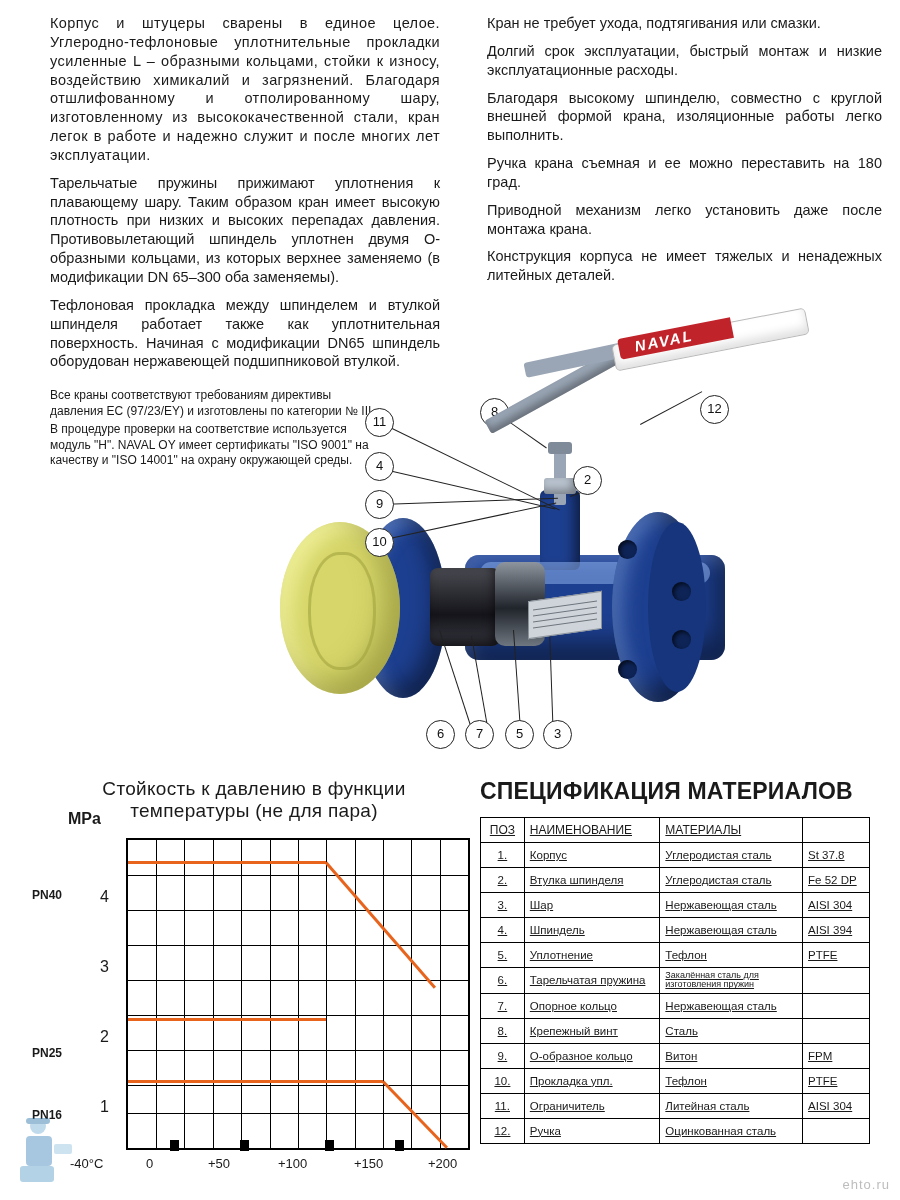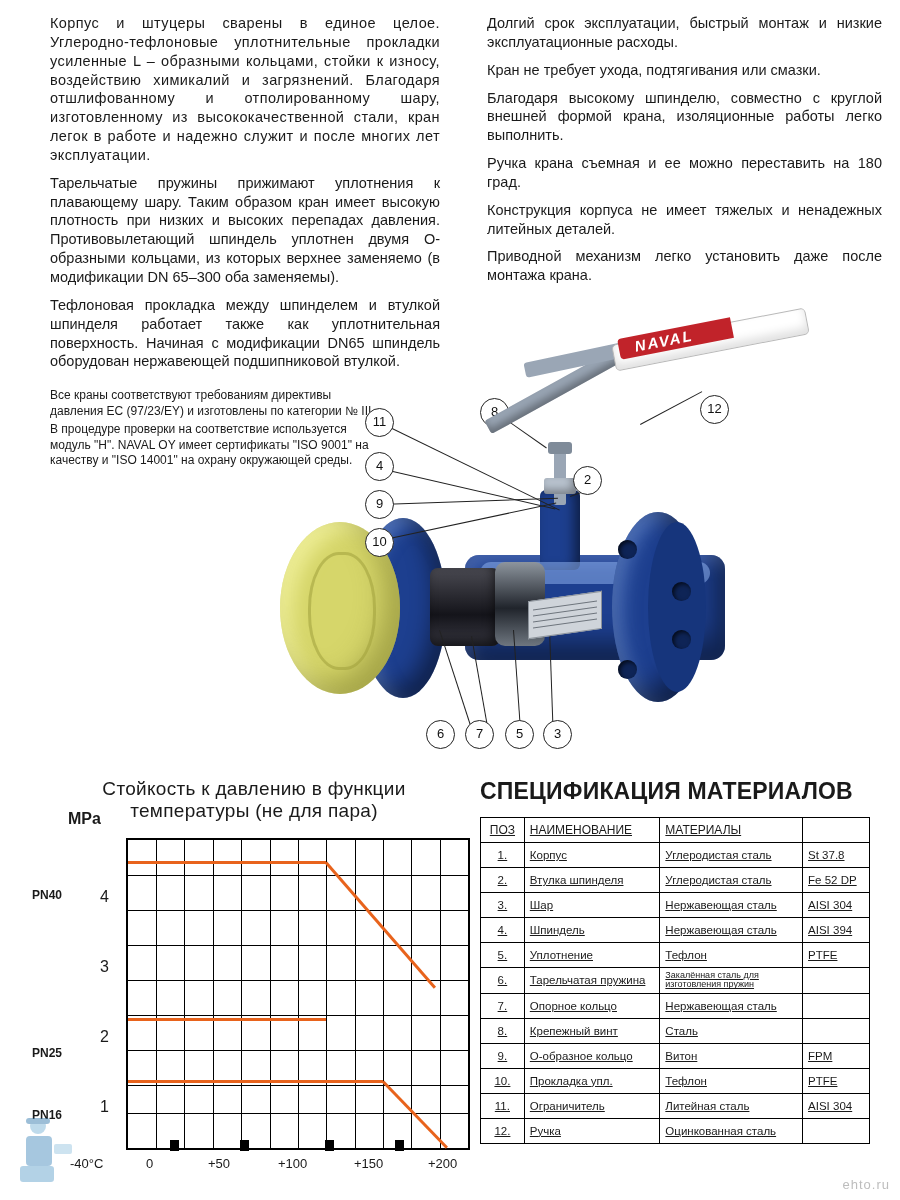--- a/index.html
+++ b/index.html
@@ -97,26 +97,26 @@
 </head>
 <body>
 
 <div class="col col-left">
   <p>Корпус и штуцеры сварены в единое целое. Углеродно-тефлоновые уплотнительные прокладки усиленные L – образными кольцами, стойки к износу, воздействию химикалий и загрязнений. Благодаря отшлифованному и отполированному шару, изготовленному из высококачественной стали, кран легок в работе и надежно служит и после многих лет эксплуатации.</p>
   <p>Тарельчатые пружины прижимают уплотнения к плавающему шару. Таким образом кран имеет высокую плотность при низких и высоких перепадах давления. Противовылетающий шпиндель уплотнен двумя О-образными кольцами, из которых верхнее заменяемо (в модификации DN 65–300 оба заменяемы).</p>
   <p>Тефлоновая прокладка между шпинделем и втулкой шпинделя работает также как уплотнительная поверхность. Начиная с модификации DN65 шпиндель оборудован нержавеющей подшипниковой втулкой.</p>
 </div>
 
 <div class="col col-right">
+  <p>Кран не требует ухода, подтягивания или смазки.</p>
   <p>Долгий срок эксплуатации, быстрый монтаж и низкие эксплуатационные расходы.</p>
-  <p>Кран не требует ухода, подтягивания или смазки.</p>
   <p>Благодаря высокому шпинделю, совместно с круглой внешней формой крана, изоляционные работы легко выполнить.</p>
   <p>Ручка крана съемная и ее можно переставить на 180 град.</p>
+  <p>Приводной механизм легко установить даже после монтажа крана.</p>
   <p>Конструкция корпуса не имеет тяжелых и ненадежных литейных деталей.</p>
-  <p>Приводной механизм легко установить даже после монтажа крана.</p>
 </div>
 
 <div class="lower-left">
   <p>Все краны соответствуют требованиям директивы давления  ЕС (97/23/ЕY) и изготовлены по категории № III.</p>
   <p>В процедуре проверки на соответствие используется модуль "H". NAVAL OY имеет сертификаты "ISO 9001" на качеству и "ISO 14001" на охрану окружающей среды.</p>
 </div>
 
 <div class="valve">
 
   <div class="v-cover"></div>

